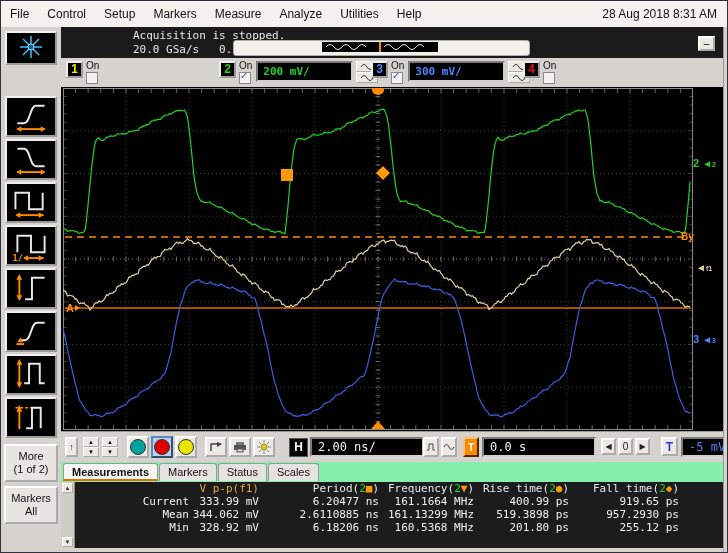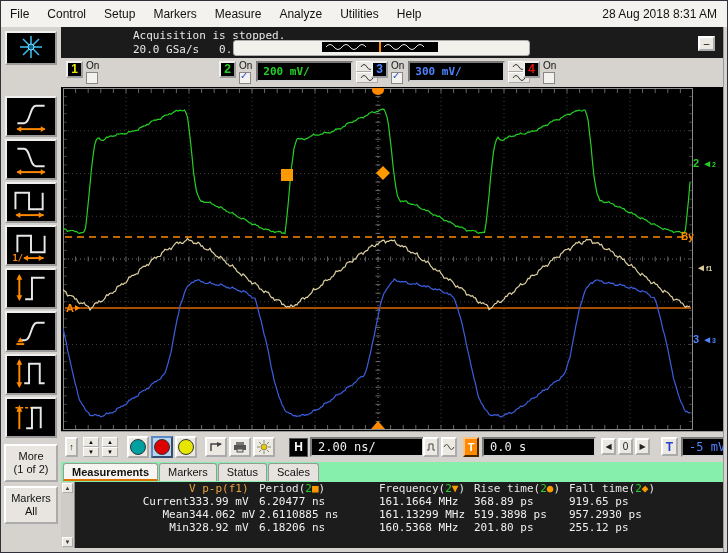--- a/index.html
+++ b/index.html
@@ -60,21 +60,21 @@
        padding:2px 8px 3px 8px;margin-right:1px;border-radius:3px 3px 0 0;cursor:pointer;}
   .tab.sel{background:#f7f5f1;font-weight:bold;border-bottom:2px solid #e07000;padding-bottom:1px;}
   
   #meas{position:absolute;left:60px;top:481px;width:662px;height:66px;background:#1c1c1c;
         font-family:"DejaVu Sans Mono",monospace;font-size:11px;color:#f0f0f0;}
   #vscroll{position:absolute;left:0;top:0;width:13px;height:66px;background:#cfccc7;border-right:1px solid #888;}
   #vscroll .sa{position:absolute;left:1px;width:11px;height:10px;background:#ece9e2;border:1px outset #fff;
                font-size:6px;line-height:8px;text-align:center;color:#333;padding:0;cursor:pointer;}
   #mtable{position:absolute;left:13px;top:0;width:649px;}
   .mrow{display:flex;height:13px;line-height:13px;white-space:pre;}
-  .mc{text-align:left;}
+  .mc{text-align:right;}
   .mc0{width:115px;text-align:right;}
   .mc1{width:70px;}.mc2{width:120px;}.mc3{width:95px;}.mc4{width:95px;}.mc5{width:110px;}
   #botstrip{position:absolute;left:60px;top:547px;width:662px;height:6px;background:#d6d3ce;}
   #rightstrip{position:absolute;left:722px;top:26px;width:6px;height:527px;background:#d6d3ce;border-left:1px solid #999;}
 </style>
 </head>
 <body>
 
 <div id="win">
 
@@ -619,21 +619,21 @@
       <div class="tab">Scales</div>
     </div>
 
   <div id="meas">
     <div id="vscroll">
       <button class="sa" style="top:1px;">▲</button>
       <button class="sa" style="bottom:1px;">▼</button>
     </div>
     <div id="mtable">
         <div class="mrow"><div class="mc mc0"></div><div class="mc mc1"><span style="color:#e8a23c">V p-p(f1)</span></div><div class="mc mc2"><span style="color:#e8e8e8">Period(</span><span style="color:#25d025">2</span><span style="color:#ff9900">■</span><span style="color:#e8e8e8">)</span></div><div class="mc mc3"><span style="color:#e8e8e8">Frequency(</span><span style="color:#25d025">2</span><span style="color:#ff9900">▼</span><span style="color:#e8e8e8">)</span></div><div class="mc mc4"><span style="color:#e8e8e8">Rise time(</span><span style="color:#25d025">2</span><span style="color:#ff9900">●</span><span style="color:#e8e8e8">)</span></div><div class="mc mc5"><span style="color:#e8e8e8">Fall time(</span><span style="color:#25d025">2</span><span style="color:#ff9900">◆</span><span style="color:#e8e8e8">)</span></div></div>
-        <div class="mrow"><div class="mc mc0">Current</div><div class="mc mc1">333.99 mV</div><div class="mc mc2">6.20477 ns</div><div class="mc mc3">161.1664 MHz</div><div class="mc mc4">368.89 ps</div><div class="mc mc5">919.65 ps</div></div>
+        <div class="mrow"><div class="mc mc0">Current</div><div class="mc mc1">333.99 mV</div><div class="mc mc2">6.20477 ns</div><div class="mc mc3">161.1664 MHz</div><div class="mc mc4">400.99 ps</div><div class="mc mc5">919.65 ps</div></div>
         <div class="mrow"><div class="mc mc0">Mean</div><div class="mc mc1">344.062 mV</div><div class="mc mc2">2.6110885 ns</div><div class="mc mc3">161.13299 MHz</div><div class="mc mc4">519.3898 ps</div><div class="mc mc5">957.2930 ps</div></div>
         <div class="mrow"><div class="mc mc0">Min</div><div class="mc mc1">328.92 mV</div><div class="mc mc2">6.18206 ns</div><div class="mc mc3">160.5368 MHz</div><div class="mc mc4">201.80 ps</div><div class="mc mc5">255.12 ps</div></div>
       </div>
   </div>
 
   <div id="botstrip"></div>
   <div id="rightstrip"></div>
 </div>
 
 </body></html>

